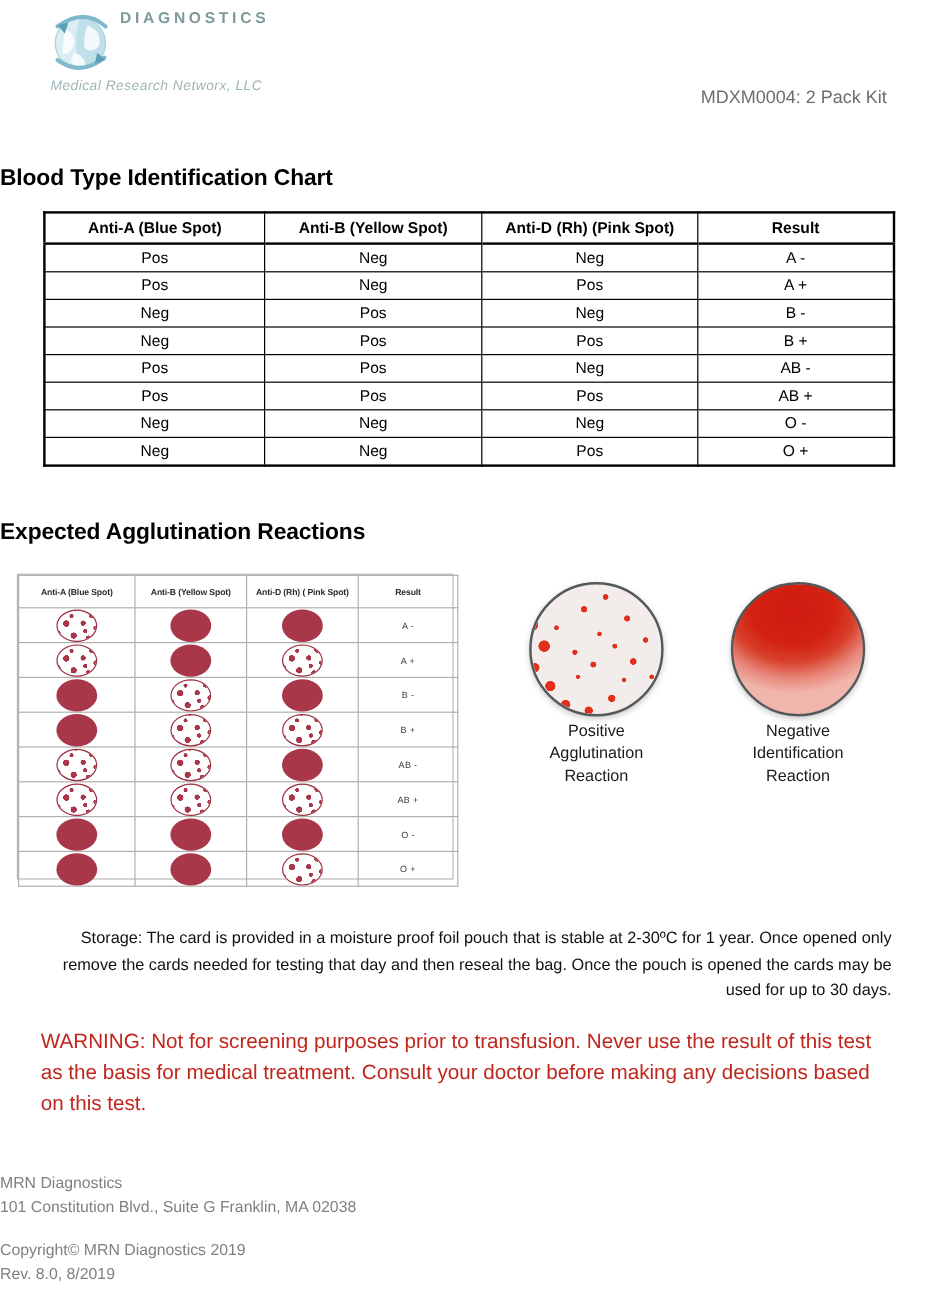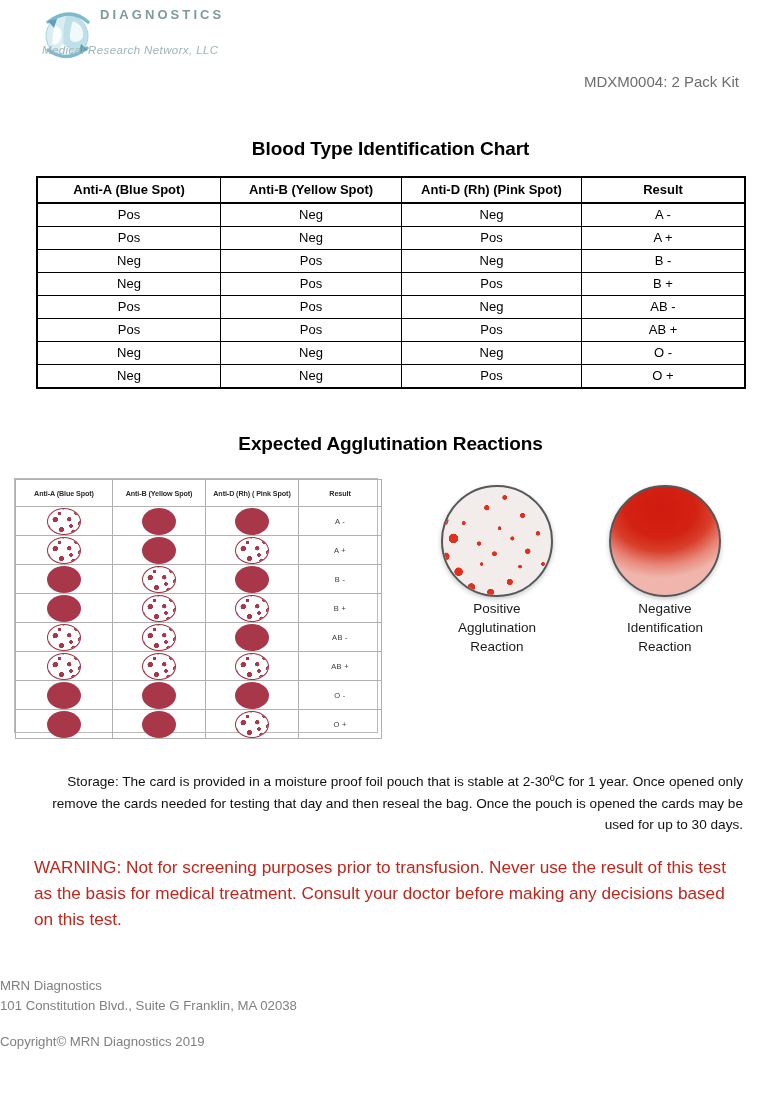--- a/index.html
+++ b/index.html
@@ -54,40 +54,39 @@
     letter-spacing: 3.1px;
     color: #7e9a9a;
     line-height: 15px;
     margin-top: 1px;
     text-align: left;
     padding-right: 2px;
   }
   .logo-tag {
     position: absolute;
     left: 2px;
-    top: 38px;
+    top: 60px;
     font-size: 11.5px;
     font-style: italic;
     color: #9db5b5;
     letter-spacing: 0.4px;
     white-space: nowrap;
   }
   .kit-code {
     position: absolute;
     right: 42px;
     top: 73px;
     font-size: 15px;
     color: #6d6d6d;
     white-space: nowrap;
     text-align: right;
   }
 
   
   .section-title {
-    text-align: center;
     font-size: 19px;
     font-weight: bold;
     letter-spacing: -0.1px;
   }
   #title-blood { margin-top: 28px; }
   #title-agg   { margin-top: 0; }
 
   
   .main-table-wrap {
     margin: 16px 42px 0 36px;
@@ -532,13 +531,14 @@
 
 <div class="storage">Storage: The card is provided in a moisture proof foil pouch that is stable at 2-30ºC for 1 year.  Once opened only remove the cards needed for testing that day and then reseal the bag.  Once the pouch is opened the cards may be used for up to 30 days.</div>
 
 <div class="warning">WARNING: Not for screening purposes prior to transfusion. Never use the result of this test as the basis for medical treatment.  Consult your doctor before making any decisions based on this test.</div>
 
 <div class="footer">
   <div>MRN Diagnostics</div>
   <div>101 Constitution Blvd., Suite G Franklin, MA 02038</div>
   <div class="gap"></div>
   <div>Copyright© MRN Diagnostics 2019</div>
+  <div>Rev. 8.0, 8/2019</div>
 </div>
 
 </body></html>

